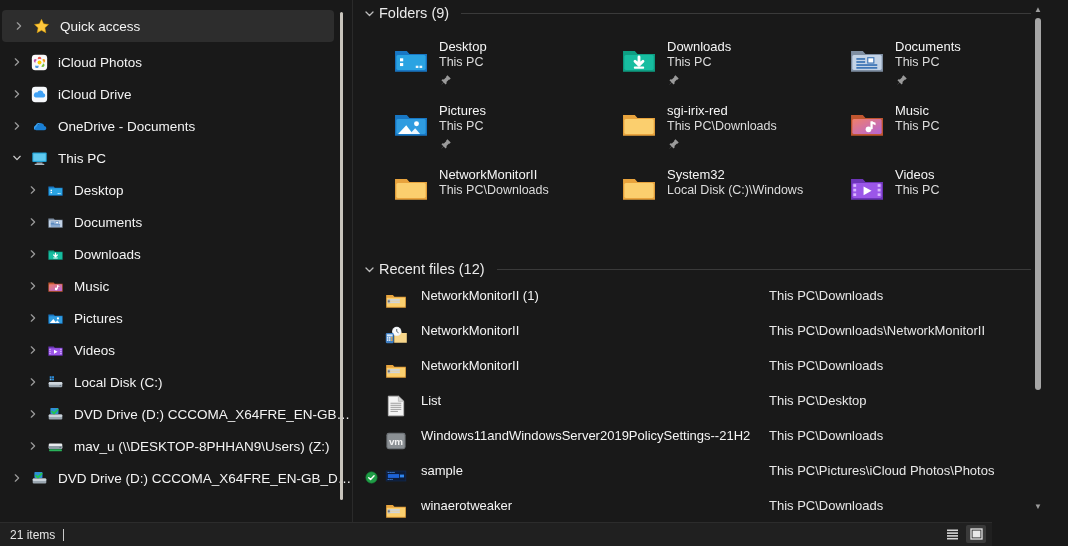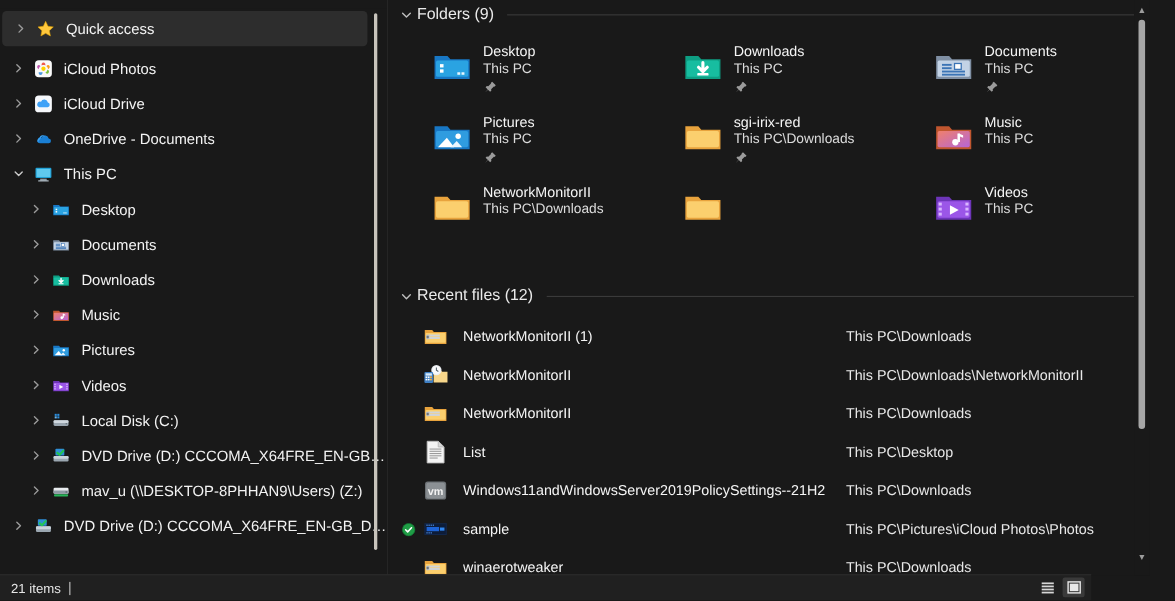--- a/index.html
+++ b/index.html
@@ -66,21 +66,21 @@
   .folder-cell{display:flex;align-items:flex-start;}
   .folder-ico{width:44px;min-width:44px;height:44px;display:flex;align-items:center;justify-content:center;margin-top:2px;}
   .folder-txt{margin-left:6px;padding-top:3px;line-height:1.22;overflow:hidden;}
   .f-name{font-size:13px;color:#f5f5f5;white-space:nowrap;}
   .f-sub{font-size:12.5px;color:#dcdcdc;white-space:nowrap;}
   .pin{margin-top:2px;height:14px;}
 
   
   #recent-head{margin-top:28px;}
   #recent-list{margin-top:6px;}
-  .rf-row{display:flex;align-items:center;height:35px;padding-left:28px;}
+  .rf-row{display:flex;height:35px;padding-left:28px;}
   .rf-ico{width:30px;min-width:30px;height:26px;display:flex;align-items:center;justify-content:center;position:relative;}
   .rf-name{font-size:13px;color:#f5f5f5;margin-left:10px;white-space:nowrap;
            width:348px;overflow:hidden;text-overflow:ellipsis;}
   .rf-path{font-size:13px;color:#e8e8e8;white-space:nowrap;}
   .badge-check{position:absolute;left:-16px;top:7px;width:12px;height:12px;}
 
   
   #content-scrollbar{position:absolute;right:0;top:0;width:14px;height:523px;background:#191919;}
   #cs-up,#cs-down{position:absolute;left:0;width:14px;height:14px;display:flex;align-items:center;justify-content:center;color:#9c9c9c;font-size:8px;}
   #cs-up{top:2px;} #cs-down{bottom:10px;}
@@ -513,20 +513,24 @@
             <div class="f-name">NetworkMonitorII</div>
             <div class="f-sub">This PC\Downloads</div>
           </div>
         </div>
         <div class="folder-cell">
           <div class="folder-ico">
             <svg width="38" height="38" viewBox="0 0 20 20">
               <path d="M1.6 5.2h6.2l1.4 1.6h9.2v9.4H1.6z" fill="#e8a33d"></path>
               <rect x="2.3" y="7.4" width="15.4" height="7.8" rx="0.8" fill="#fbcf6e"></rect>
             </svg>
+          </div>
+          <div class="folder-txt">
+            <div class="f-name">System32</div>
+            <div class="f-sub">Local Disk (C:)\Windows</div>
           </div>
         </div>
         <div class="folder-cell">
           <div class="folder-ico">
             <svg width="38" height="38" viewBox="0 0 20 20">
               <path d="M1.6 5.2h6.2l1.4 1.6h9.2v9.4H1.6z" fill="#6d35b8"></path>
               <rect x="2.3" y="7.4" width="15.4" height="7.8" rx="0.8" fill="#9b56e8"></rect>
               <rect x="2.8" y="8" width="1.5" height="1.4" fill="#d9b6ff"></rect>
               <rect x="2.8" y="10.4" width="1.5" height="1.4" fill="#d9b6ff"></rect>
               <rect x="2.8" y="12.8" width="1.5" height="1.4" fill="#d9b6ff"></rect>

